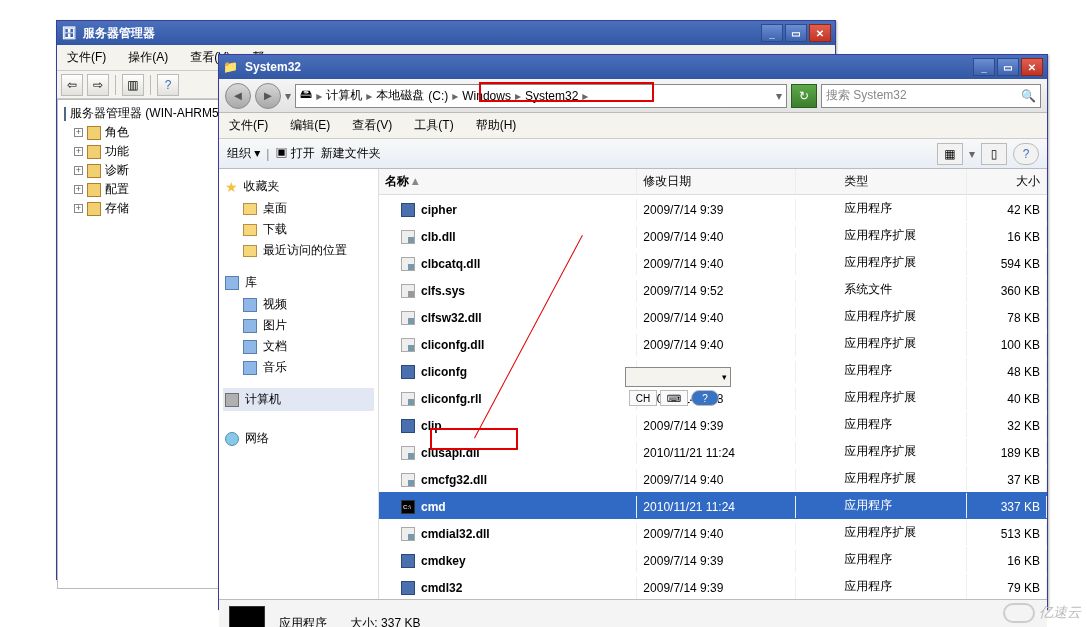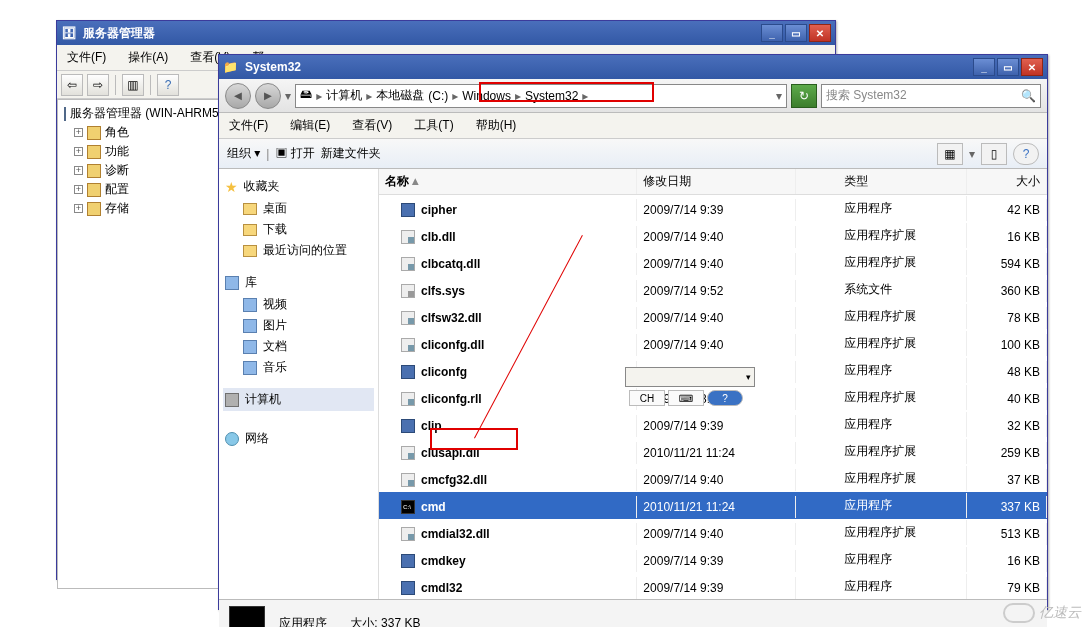--- a/index.html
+++ b/index.html
@@ -121,21 +121,21 @@
   .fi.cmd { background:#000;border:1px solid #333;}
   .fi.cmd::after{content:"C:\\";color:#ccc;font-size:6px;position:relative;top:-3px;left:1px;}
 
   .statusbar {
     border-top:1px solid #bbb;background:#f4f4f4;height:48px;display:flex;align-items:center;padding:4px 10px;gap:14px;
   }
   .big-icon { width:36px;height:36px;background:#000;border:1px solid #333;}
   .annot { position:absolute;border:2px solid #e00000;pointer-events:none;}
   .annot-line { position:absolute;border-top:1px solid #e00000;pointer-events:none;}
   .ime { position:absolute;background:#f4f3ee;border:1px solid #888;display:flex;align-items:center;gap:3px;padding:0 3px;height:20px;}
-  .ime .b { width:36px;height:16px;border:1px solid #bbb;background:#fafafa;display:inline-flex;align-items:center;justify-content:center;font-size:10px;margin-top:42px;}
+  .ime .b { width:28px;height:16px;border:1px solid #bbb;background:#fafafa;display:inline-flex;align-items:center;justify-content:center;font-size:10px;margin-top:42px;}
   .watermark { position:absolute;right:6px;bottom:4px;font-size:14px;color:#bbb;font-style:italic;display:flex;align-items:center;gap:4px;}
   .watermark .cloud { width:32px;height:20px;border:2px solid #ccc;border-radius:12px;position:relative;}
 </style>
 </head>
 <body>
 
 <div class="window" style="left:56px;top:20px;width:780px;height:560px;">
   <div class="titlebar">
     <span class="icon">🗄</span>
     <span>服务器管理器</span>
@@ -392,21 +392,21 @@
             <div class="col c-type">应用程序</div>
             <div class="col c-size">32 KB</div>
           </div>
           <div class="row">
             <div class="col c-name">
               <span class="fi dll"></span>
               <span>clusapi.dll</span>
             </div>
             <div class="col c-date">2010/11/21 11:24</div>
             <div class="col c-type">应用程序扩展</div>
-            <div class="col c-size">259 KB</div>
+            <div class="col c-size">189 KB</div>
           </div>
           <div class="row">
             <div class="col c-name">
               <span class="fi dll"></span>
               <span>cmcfg32.dll</span>
             </div>
             <div class="col c-date">2009/7/14 9:40</div>
             <div class="col c-type">应用程序扩展</div>
             <div class="col c-size">37 KB</div>
           </div>

